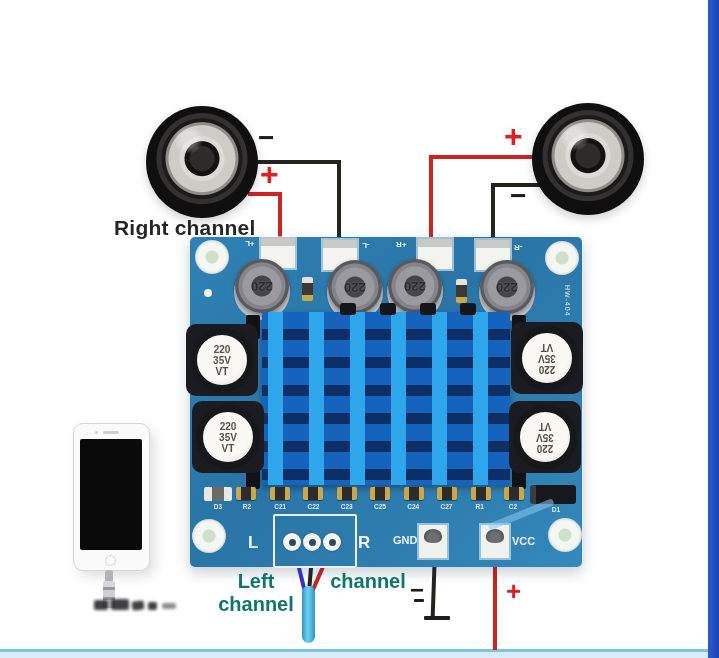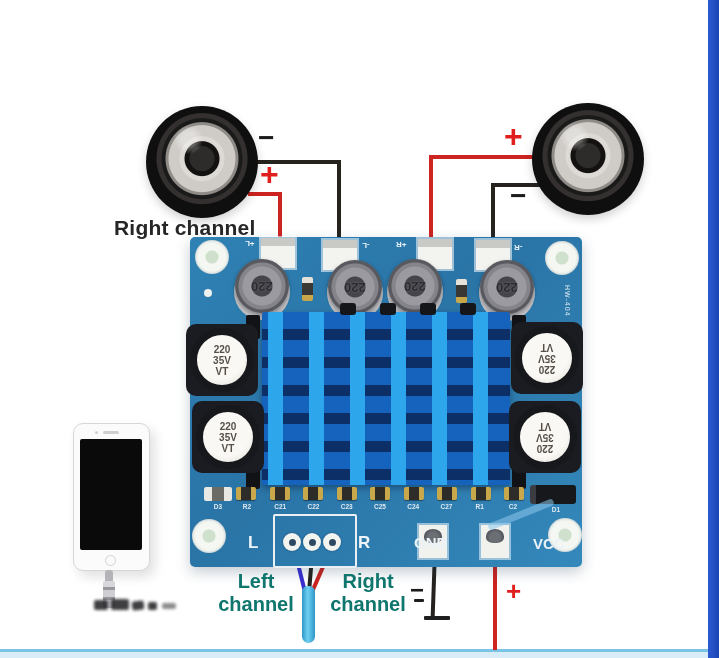--- a/index.html
+++ b/index.html
@@ -53,21 +53,21 @@
   .smd{width:20px;height:13px;border-radius:2px;background:linear-gradient(90deg,#c9a84c 0 5px,#2e2c28 5px 15px,#c9a84c 15px 100%);box-shadow:0 1px 1px rgba(0,0,0,.4);}
   .smd-light{position:absolute;width:28px;height:14px;border-radius:2px;background:linear-gradient(90deg,#e8e8e4 0 8px,#6a6a66 8px 20px,#e8e8e4 20px 100%);}
   .smd-label{font-size:6.5px;color:#dfe9f2;font-weight:bold;text-align:center;}
   .mcl{position:absolute;width:11px;height:24px;border-radius:2px;background:linear-gradient(180deg,#e6e2da 0 6px,#3a3834 6px 18px,#c9a84c 18px 100%);}
   #audio-box{position:absolute;left:83px;top:277px;width:80px;height:50px;border:2px solid #e9eff3;border-radius:2px;}
   .pad{position:absolute;width:18px;height:18px;border-radius:50%;background:#f2f4f0;display:flex;align-items:center;justify-content:center;box-shadow:0 0 2px rgba(0,30,60,.5);}
   .pad i{width:7px;height:7px;border-radius:50%;background:#2e4a62;}
   .lr{position:absolute;font-size:17px;font-weight:bold;color:#eef4f8;}
   .pwr-pad{position:absolute;width:28px;height:33px;background:#f1f1ed;box-shadow:0 0 0 2px rgba(255,255,255,.5);}
   .pwr-hole{position:absolute;left:5px;top:4px;width:18px;height:14px;border-radius:50% 50% 40% 40%;background:radial-gradient(circle at 50% 60%,#6b6f74 0 40%,#3a3f46 100%);}
-  .pwr-label{position:absolute;font-size:15px;font-weight:bold;color:#eaf2f8;margin-left:21px;}
+  .pwr-label{position:absolute;font-size:11px;font-weight:bold;color:#eaf2f8;}
   .glare{position:absolute;left:296px;top:274px;width:70px;height:7px;background:rgba(140,200,236,.55);transform:rotate(-22deg);border-radius:4px;}
   #side-text{position:absolute;left:374px;top:48px;writing-mode:vertical-rl;font-size:7px;color:#dfeaf2;letter-spacing:1px;}
   
   .b-label{position:absolute;width:100px;text-align:center;font-weight:bold;font-size:20px;line-height:23px;color:#0f766e;}
   #audio-cable{position:absolute;left:302px;top:586px;width:13px;height:57px;border-radius:6px 6px 7px 7px;
     background:linear-gradient(90deg,#2e96c8 0,#6fd0f0 45%,#2e96c8 100%);}
   .gnd-bar{position:absolute;background:#1e1e1e;border-radius:1px;}
   
   #phone{position:absolute;left:73px;top:423px;width:75px;height:146px;background:#fbfbfb;border:1px solid #d6d6d6;border-radius:10px;box-shadow:5px 6px 12px rgba(0,0,0,.12);}
   #phone .screen{position:absolute;left:6px;top:15px;width:62px;height:111px;background:#0a0a0a;border-radius:2px;}
@@ -251,21 +251,20 @@
   <span class="sign minus" style="left:258px;top:124px;">−</span>
   <span class="sign plus" style="left:260px;top:158px;">+</span>
   <span class="sign plus" style="left:504px;top:120px;">+</span>
   <span class="sign minus" style="left:510px;top:182px;">−</span>
 
   <div class="b-label" style="left:206px;top:570px;">
     <div>Left</div>
     <div>channel</div>
   </div>
   <div class="b-label" style="left:318px;top:570px;">
-    <div>Right</div>
     <div>channel</div>
   </div>
   <span class="sign minus" style="left:410px;top:578px;font-size:24px;">−</span>
   <span class="sign plus" style="left:506px;top:578px;font-size:26px;">+</span>
 
   <div id="phone">
     <div class="cam"></div>
     <div class="ear"></div>
     <div class="screen"></div>
     <div class="home"></div>

